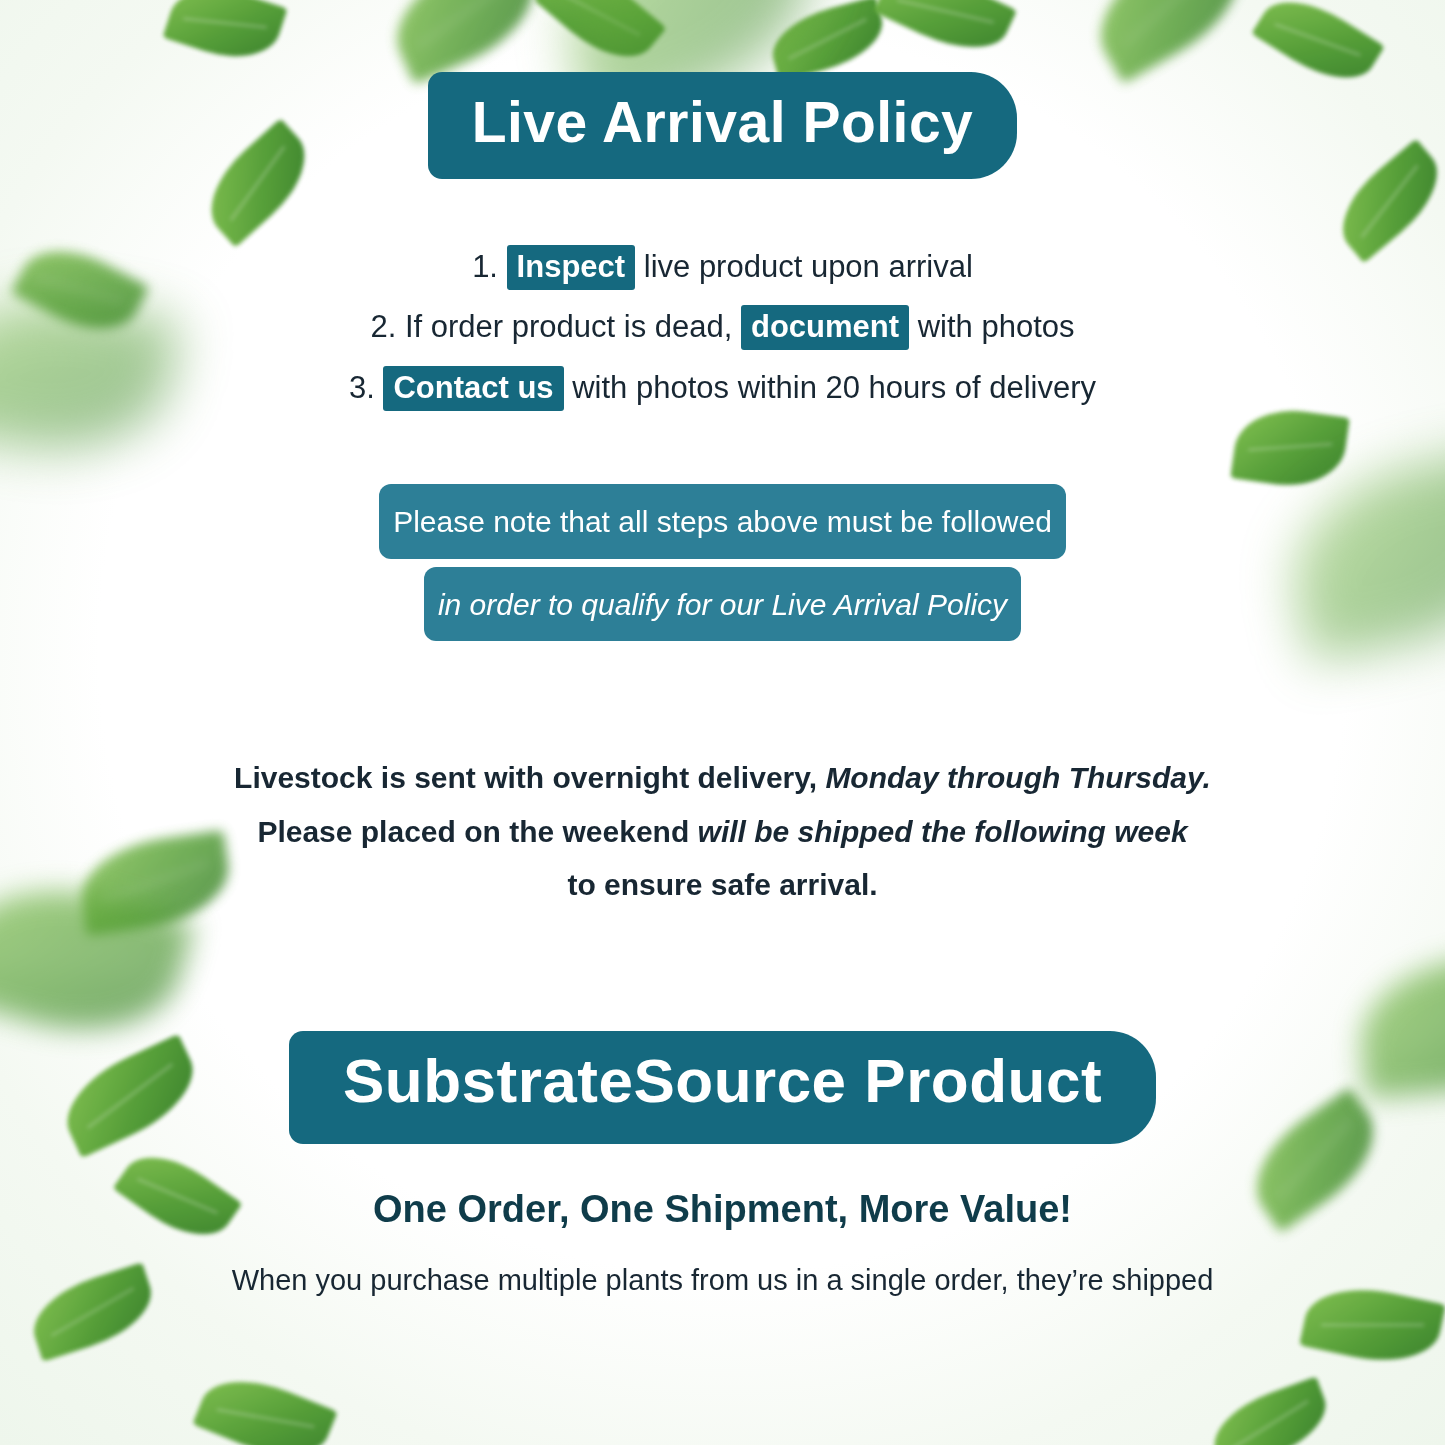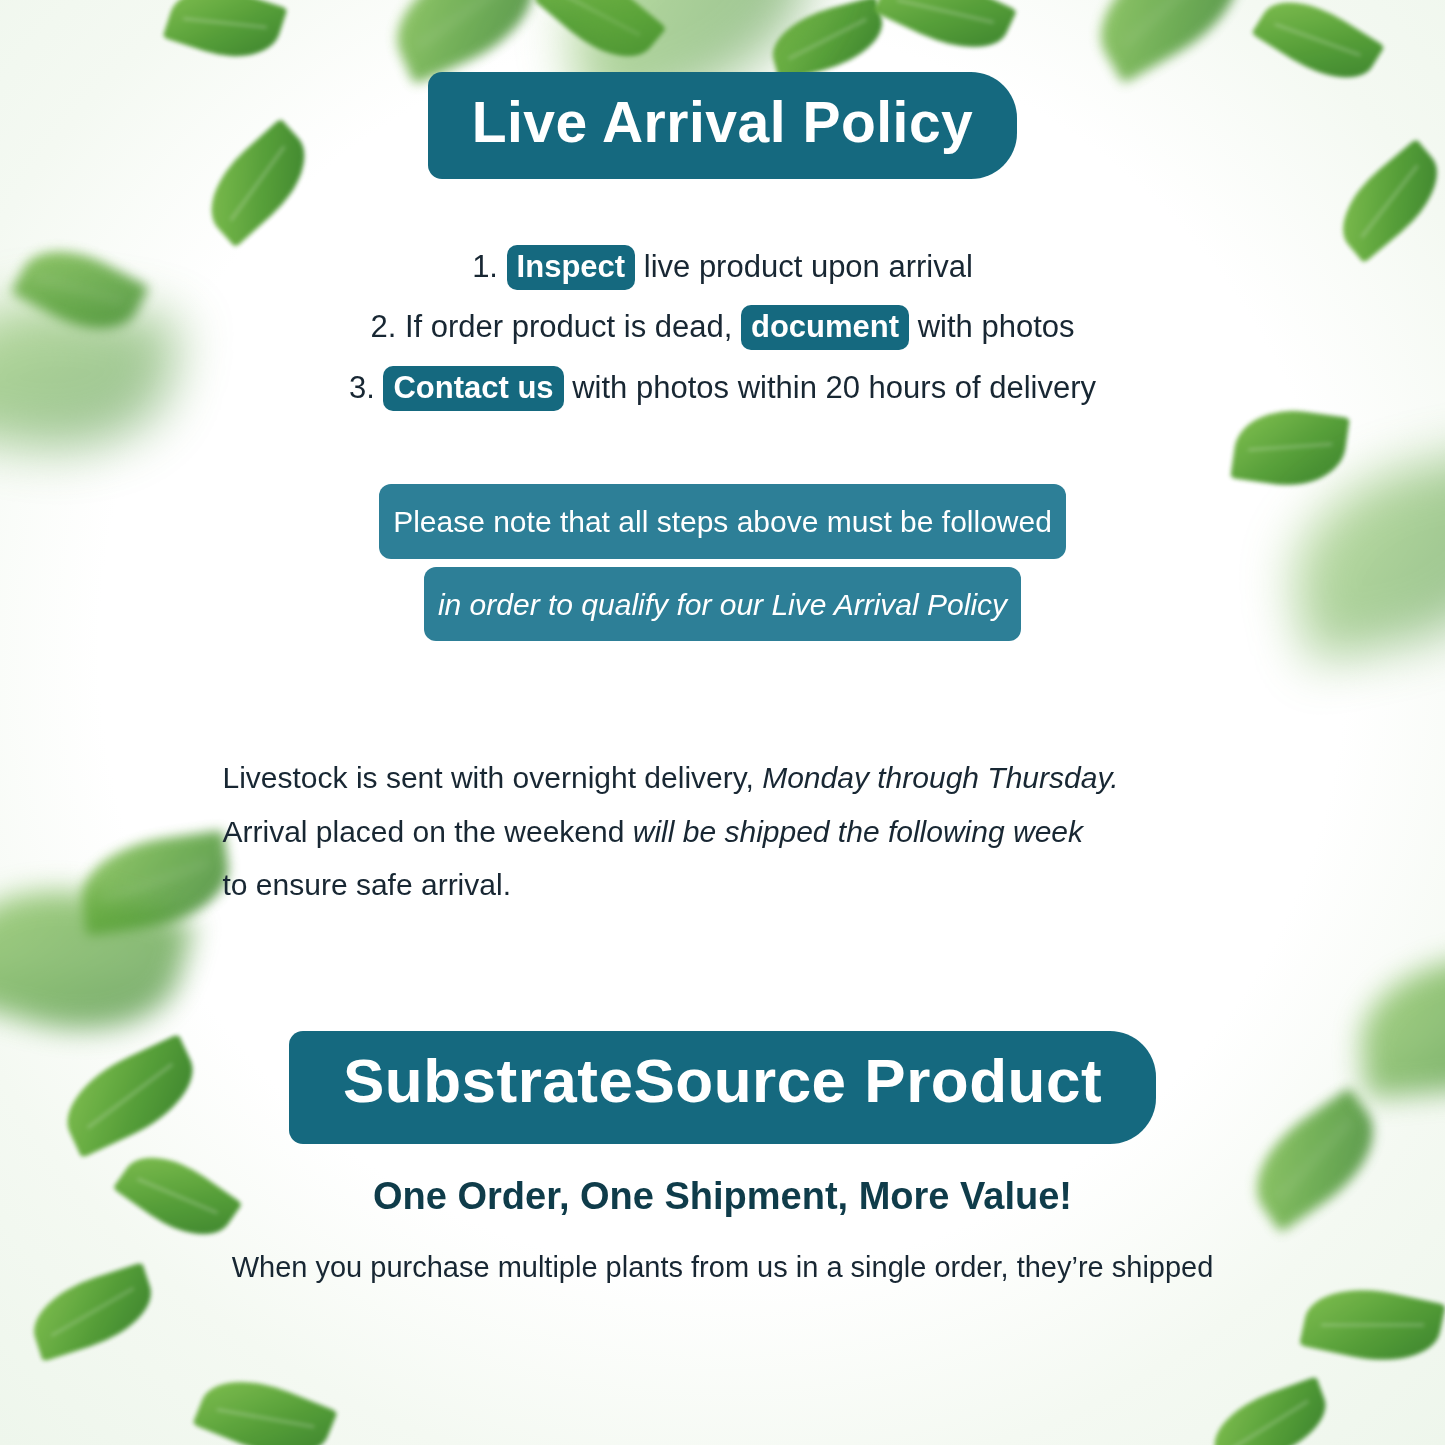--- a/index.html
+++ b/index.html
@@ -100,21 +100,21 @@
     font-size: 31px;
     line-height: 1.95;
     color: #182733;
   }
   .step { white-space: nowrap; }
 
   .hl {
     background: #15697f;
     color: #ffffff;
     padding: 4px 10px 6px 10px;
-    border-radius: 10px;
+    border-radius: 3px;
     font-weight: bold;
   }
 
   .note {
     margin: 66px auto 0 auto;
     text-align: center;
     font-size: 30px;
     line-height: 2.05;
   }
   .note span {
@@ -122,33 +122,34 @@
     color: #ffffff;
     padding: 7px 14px 6px 14px;
     border-radius: 12px;
     display: inline-block;
   }
   .note-line2 { margin-top: 8px; font-style: italic; }
 
   .ship {
     margin: 110px auto 0 auto;
     width: 1000px;
-    text-align: left;
+    text-align: center;
     font-size: 30px;
     line-height: 1.78;
     color: #182733;
+    font-weight: bold;
   }
   .ship i { font-style: italic; }
 
   .sub-wrap {
     margin-top: 120px;
   }
 
   .tagline {
-    margin: 31px auto 0 auto;
+    margin: 44px auto 0 auto;
     text-align: center;
     font-size: 38px;
     font-weight: bold;
     color: #0f3c4a;
   }
 
   .sub-body {
     margin: 26px auto 0 auto;
     width: 1100px;
     text-align: center;
@@ -217,21 +218,21 @@
         <div class="note-line2">
           <span>in order to qualify for our Live Arrival Policy</span>
         </div>
       </div>
 
       <div class="ship">
         <div>
           <span>Livestock is sent with overnight delivery, </span><i>Monday through Thursday.</i>
         </div>
         <div>
-          <span>Arrival placed on the weekend </span><i>will be shipped the following week</i>
+          <span>Please placed on the weekend </span><i>will be shipped the following week</i>
         </div>
         <div>to ensure safe arrival.</div>
       </div>
     </section>
 
     <section class="sub-wrap">
       <div class="row-center">
         <div class="banner banner-sub">SubstrateSource Product</div>
       </div>
 

